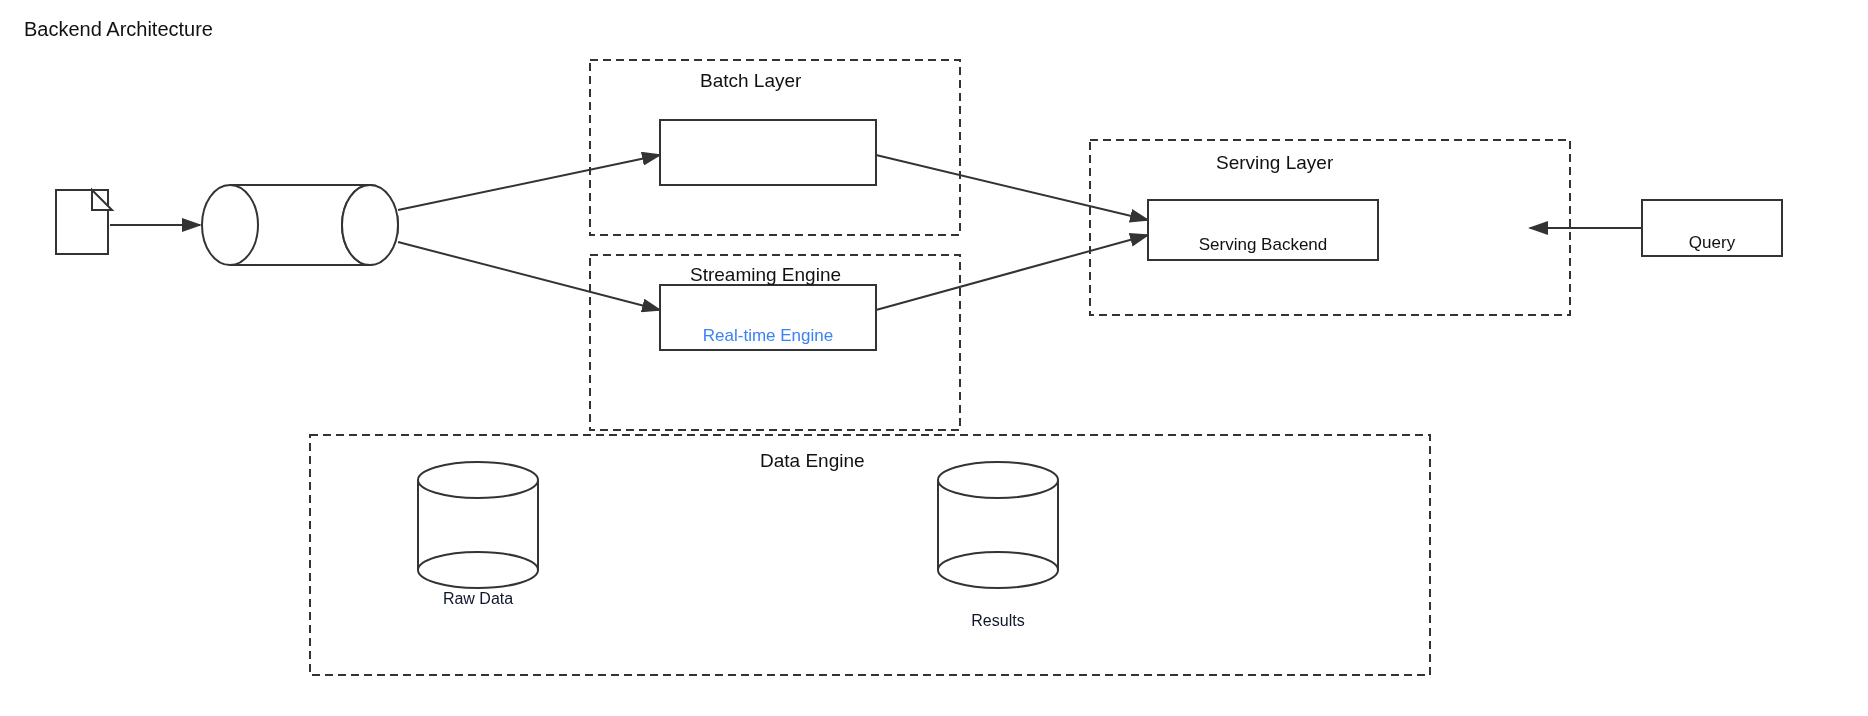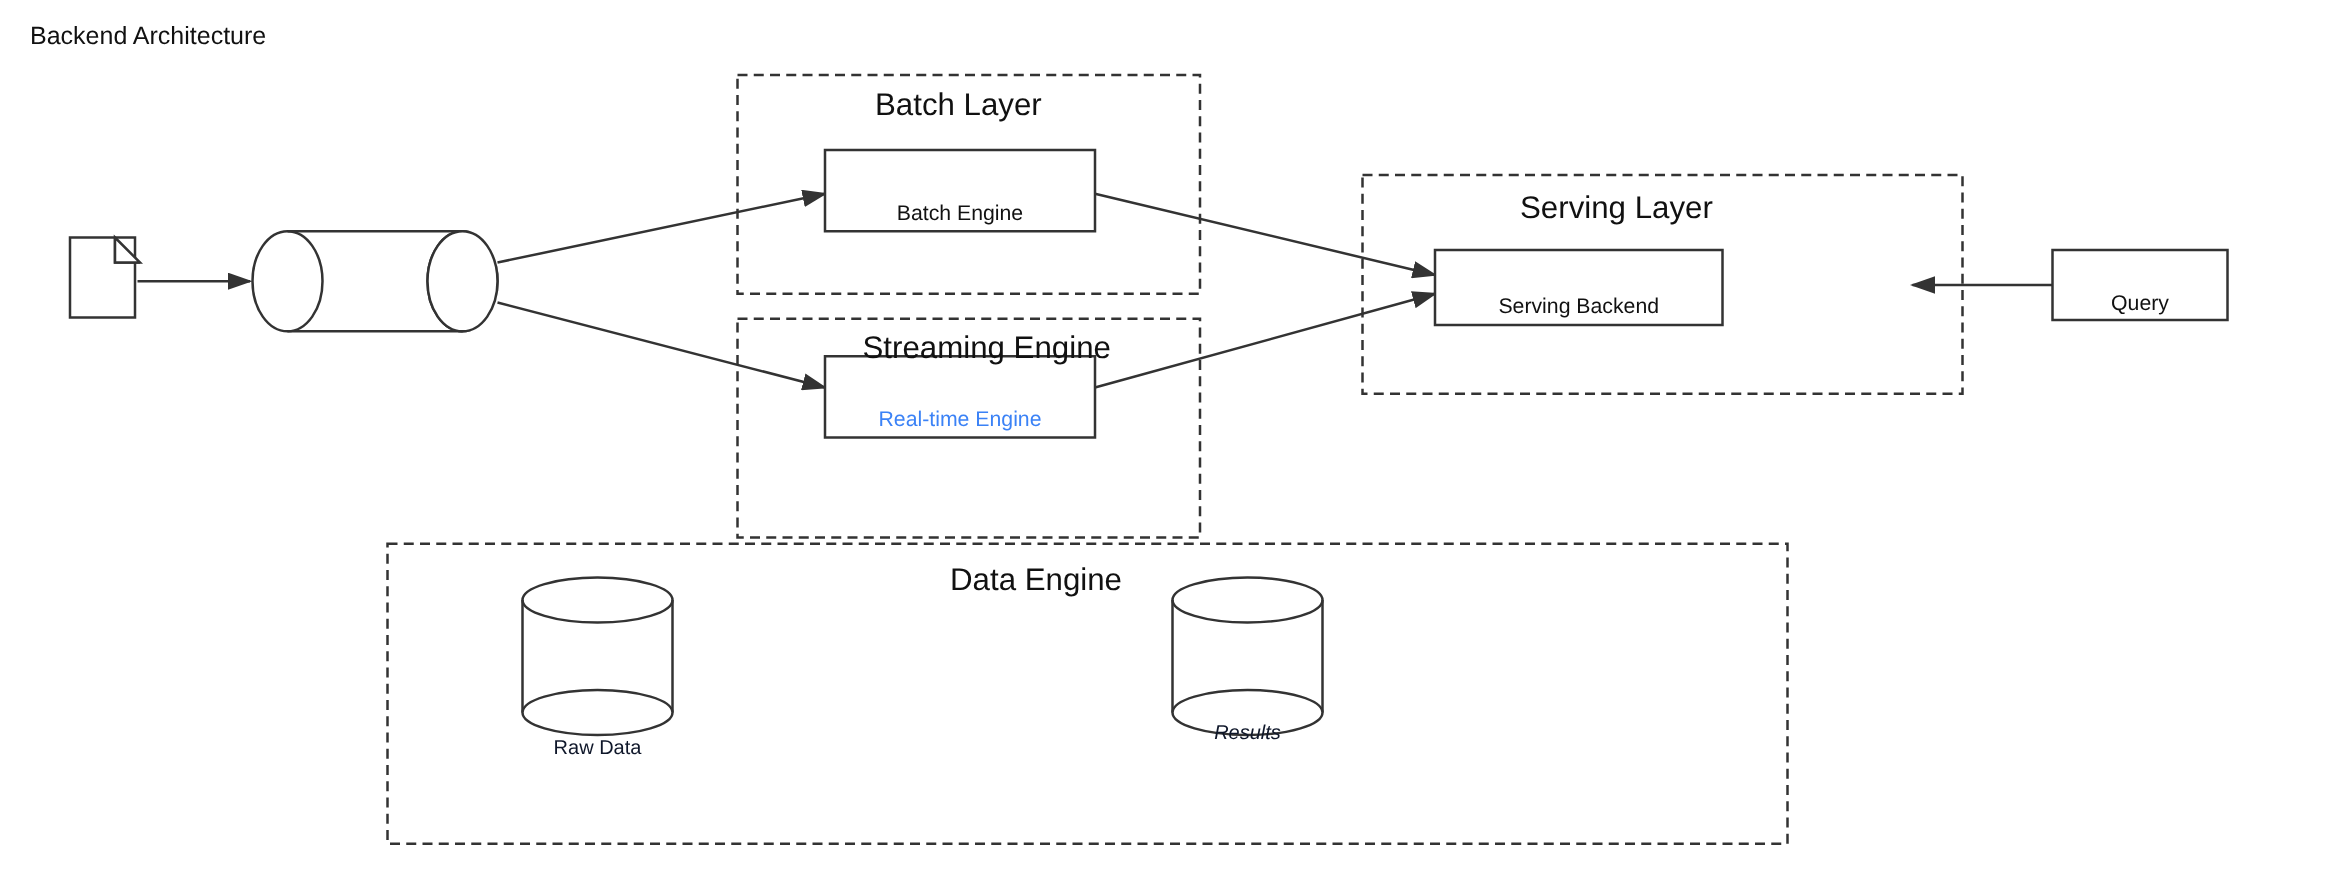--- a/index.html
+++ b/index.html
@@ -19,21 +19,21 @@
     .title {
       position: absolute;
       top: 18px;
       left: 24px;
       font-size: 20px;
       font-weight: normal;
       color: #111;
     }
     .layer-label {
       position: absolute;
-      font-size: 25px;
+      font-size: 19px;
       color: #111;
       background: transparent;
       text-align: center;
     }
     
     .svg-overlay {
       position: absolute;
       top: 0;
       left: 0;
       width: 1868px;
@@ -120,31 +120,30 @@
     <rect x="938" y="480" width="120" height="90" fill="white" stroke="none"></rect>
     <ellipse cx="998" cy="480" rx="60" ry="18" fill="white" stroke="#333" stroke-width="2"></ellipse>
     <line x1="938" y1="480" x2="938" y2="570" stroke="#333" stroke-width="2"></line>
     <line x1="1058" y1="480" x2="1058" y2="570" stroke="#333" stroke-width="2"></line>
     <ellipse cx="998" cy="570" rx="60" ry="18" fill="white" stroke="#333" stroke-width="2"></ellipse>
 
   </svg>
 
   <div class="layer-label" style="top:70px; left:700px;">Batch Layer</div>
 
-  <div style="position:absolute; top:138px; left:660px; width:216px; height:65px; display:flex; align-items:center; justify-content:center; font-size:17px; color:#111; pointer-events:none;">Batch Engine</div>
 
   <div class="layer-label" style="top:264px; left:690px;">Streaming Engine</div>
 
   <div style="position:absolute; top:303px; left:660px; width:216px; height:65px; display:flex; align-items:center; justify-content:center; font-size:17px; color:#3b82f6; pointer-events:none;">Real-time Engine</div>
 
   <div class="layer-label" style="top:152px; left:1216px;">Serving Layer</div>
 
   <div style="position:absolute; top:215px; left:1148px; width:230px; height:60px; display:flex; align-items:center; justify-content:center; font-size:17px; color:#111; pointer-events:none;">Serving Backend</div>
 
   <div style="position:absolute; top:215px; left:1642px; width:140px; height:56px; display:flex; align-items:center; justify-content:center; font-size:17px; color:#111; pointer-events:none;">Query</div>
 
   <div class="layer-label" style="top:450px; left:760px;">Data Engine</div>
 
   <div class="component-label" style="top:590px; left:418px; width:120px;">Raw Data</div>
 
-  <div class="component-label" style="top:578px; left:938px; width:120px;font-style:italic;">Results</div>
+  <div class="component-label" style="top:612px; left:938px; width:120px;">Results</div>
 
 </div>
 
 </body></html>

